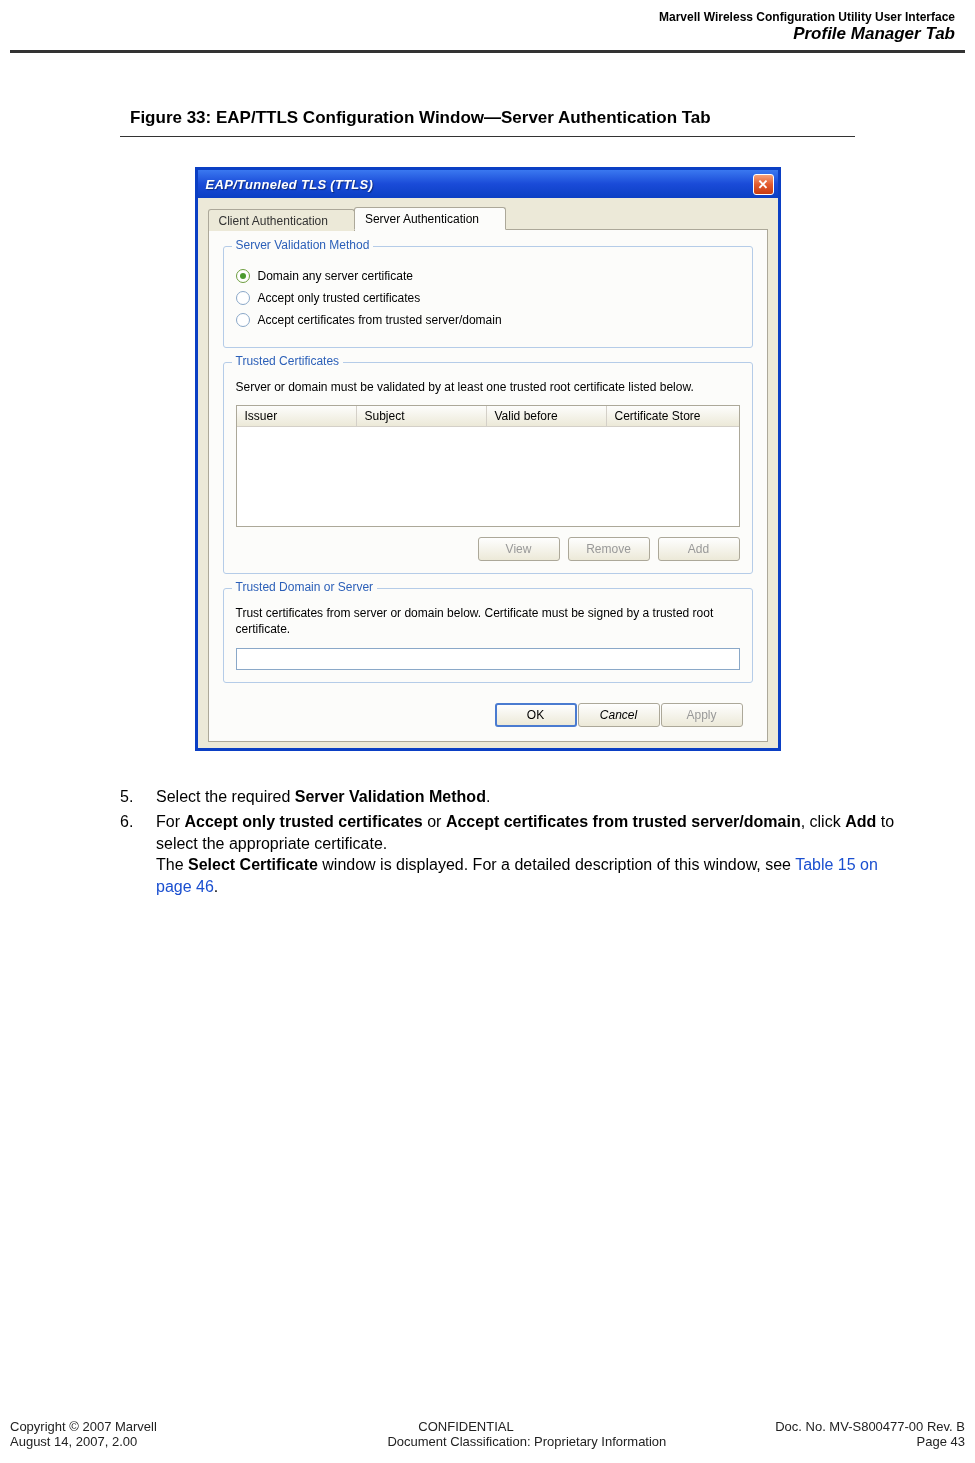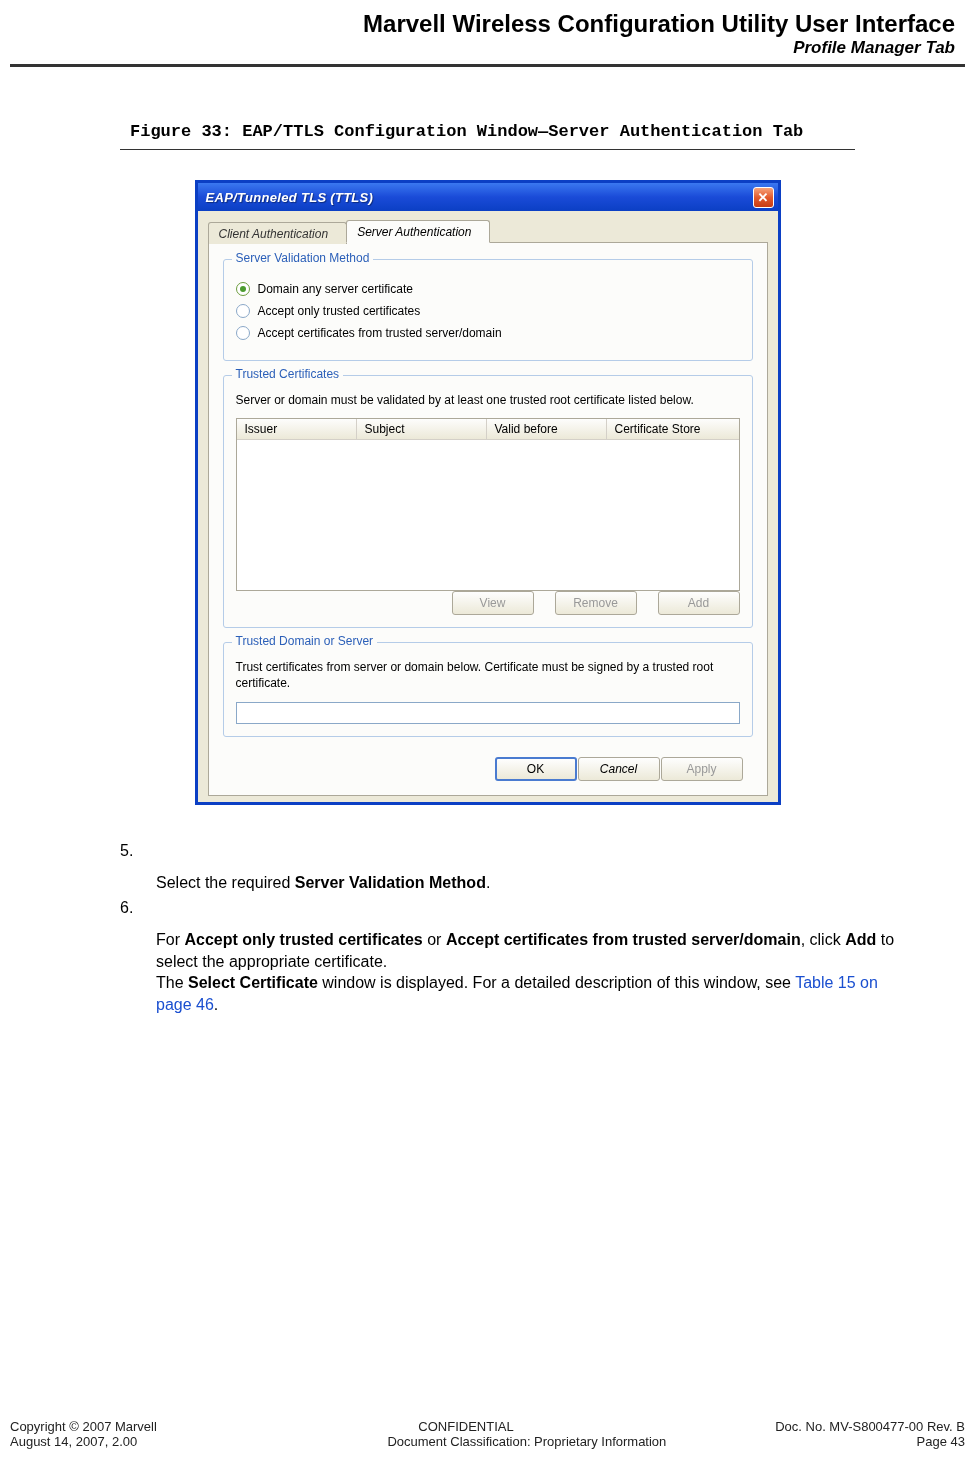--- a/index.html
+++ b/index.html
@@ -11,32 +11,31 @@
     position: relative;
     font-size: 14px;
     color: #000;
   }
   .page-header {
     text-align: right;
     padding: 10px 10px 6px 0;
     border-bottom: 3px solid #333;
     margin: 0 10px 0 10px;
   }
-  .page-header .line1 { font-weight: bold; font-size: 24px; }
+  .page-header .line1 { font-weight: bold; font-size: 12px; }
   .page-header .line2 { font-style: italic; font-weight: bold; font-size: 17px; }
   .figure-caption {
     font-weight: bold;
     text-align: center;
     font-size: 17px;
     margin-top: 55px;
     margin-bottom: 8px;
     padding-left: 120px;
     text-align: left;
     margin-left: 10px;
-    font-family: Liberation Mono, monospace;
   }
   .caption-rule { border-top: 1.5px solid #333; margin: 0 120px 30px 120px; }
   .dialog-wrap { display:flex; justify-content:center; }
   .dialog {
     width: 586px;
     border: 3px solid #0b3fc4;
     background: #ece9d8;
     font-family: Tahoma, Arial, sans-serif;
     font-size: 12px;
   }
@@ -56,24 +55,24 @@
     width:21px; height:21px;
     background: linear-gradient(to bottom,#f7a27a,#e35b2e 50%,#c83b12);
     border:1px solid #fff; border-radius:3px;
     display:flex;align-items:center;justify-content:center;
     color:#fff; font-weight:bold; font-size:13px;
   }
   .dialog-body { padding: 8px 10px 6px 10px; background:#ece9d8; }
   .tabstrip { display:flex; align-items:flex-end; position:relative; }
   .tab {
     border:1px solid #aca899; border-bottom:none;
-    background:#ece9d8; padding:4px 18px 3px 10px;
+    background:#ece9d8; padding:4px 26px 3px 10px;
     font-size:12px; margin-right:-1px;
     border-top-left-radius:3px; border-top-right-radius:3px;
-    position:relative; top:1px;font-style:italic;
+    position:relative; top:1px;
   }
   .tab.inactive { background:#ece9d8; color:#333; top:2px;}
   .tab.active { background:#fcfcfa; z-index:2; border-bottom:1px solid #fcfcfa;}
   .tabpage {
     border:1px solid #aca899; background:#fcfcfa;
     padding: 16px 14px 14px 14px;
   }
   .groupbox {
     border:1px solid #b5cce8; border-radius:3px;
     padding: 14px 12px 12px 12px; margin-bottom: 14px;
@@ -88,34 +87,34 @@
   .radio {
     width:14px; height:14px; border:1px solid #6d9d3e; border-radius:50%;
     margin-right:8px; display:flex; align-items:center; justify-content:center;
     background:#fff;
   }
   .radio.unchecked { border-color:#8aa8c8; }
   .radio .dot { width:6px; height:6px; border-radius:50%; background:#4b9b2f; }
   .cert-text { margin:2px 0 10px 0; line-height:1.35; }
   .cert-table {
     border:1px solid #aca899; background:#fff;
-    height:173px; overflow:hidden;
+    height:122px; overflow:hidden;
   }
   .cert-table-head {
     display:flex; background:#ece9d8; border-bottom:1px solid #d4d0c8;
   }
   .cert-col {
     border-right:1px solid #d4d0c8; padding:3px 8px; font-size:12px;
     background:linear-gradient(to bottom,#fdfdfc,#ece9d8);
   }
   .cert-col:nth-child(1){width:120px;}
   .cert-col:nth-child(2){width:130px;}
   .cert-col:nth-child(3){width:120px;}
   .cert-col:nth-child(4){flex:1;border-right:none;}
-  .btn-row { display:flex; justify-content:flex-end; gap:21px; }
+  .btn-row { display:flex; justify-content:flex-end; gap:8px; margin-top:10px; }
   .winbtn {
     min-width:82px; height:24px;
     border:1px solid #aca899; border-radius:3px;
     background:linear-gradient(to bottom,#fefefe,#ece9d8);
     font-size:12px; color:#999;
     display:flex;align-items:center;justify-content:center;
   }
   .winbtn.enabled { color:#000;font-style:italic; }
   .winbtn.default { border:2px solid #4a7bd0; color:#000; }
   .text-input {
@@ -126,21 +125,21 @@
     display:flex; justify-content:flex-end; gap:1px;
     padding: 6px 10px 0 0;
   }
   .instructions {
     margin: 35px 80px 0 120px;
     font-size: 16px; line-height:1.35;
   }
   .instructions ol { list-style:none; }
   .instructions li { display:flex; margin-bottom:4px; }
   .instructions .num { width:36px; flex-shrink:0; }
-  .instructions .body { flex:1;margin-top:32px; }
+  .instructions .body { flex:1; }
   .link { color:#1a4fd0; }
   .page-footer {
     position:absolute; bottom:14px; left:10px; right:10px;
     font-size:13px; color:#222;margin-top:34px;
   }
   .page-footer .row { display:flex; justify-content:space-between; }
 </style>
 </head>
 <body>
 

